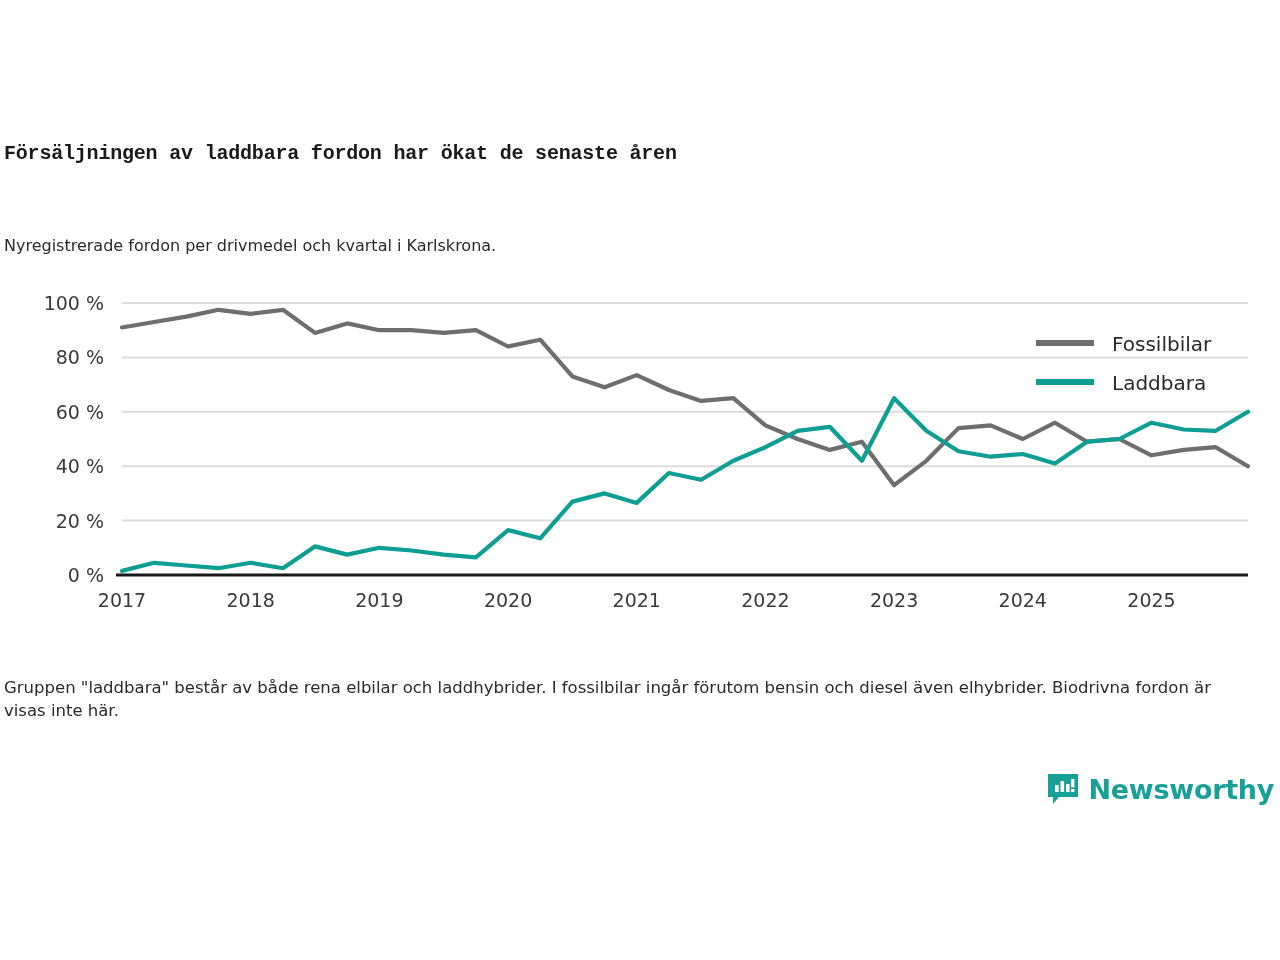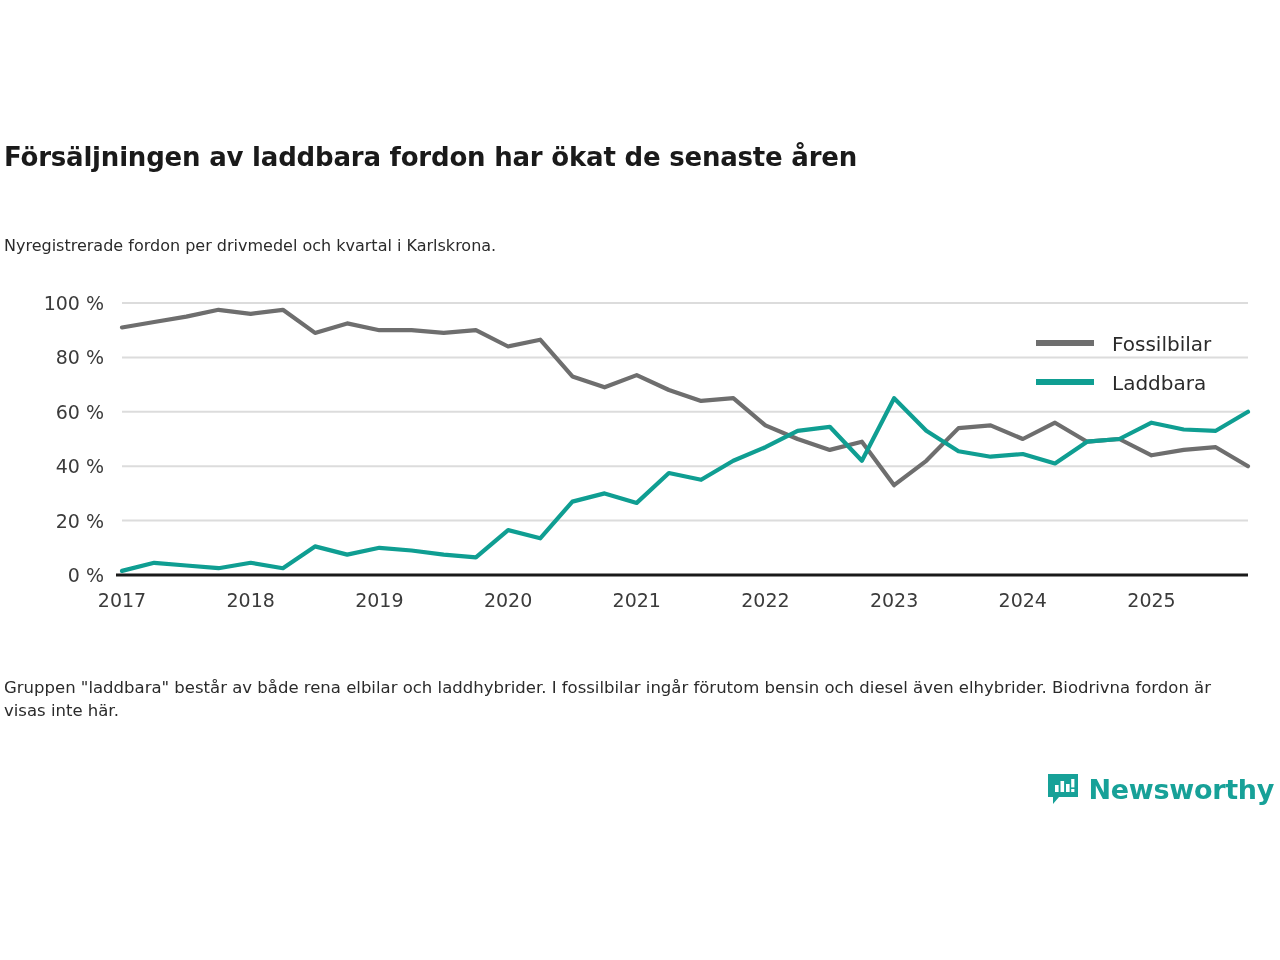--- a/index.html
+++ b/index.html
@@ -18,25 +18,26 @@
   .page {
     position: absolute;
     left: 0; top: 0;
     width: 1280px;
     height: 960px;
   }
   .title {
     position: absolute;
     left: 4px;
     top: 142px;
-    font-size: 26px;
+    font-size: 20px;
     font-weight: bold;
     color: #1a1a1a;
     letter-spacing: -0.2px;
     white-space: nowrap;
+    font-family: Liberation Mono, monospace;
   }
   .subtitle {
     position: absolute;
     left: 4px;
     top: 236px;
     font-size: 16px;
     font-weight: normal;
     color: #2b2b2b;
     white-space: nowrap;
   }

